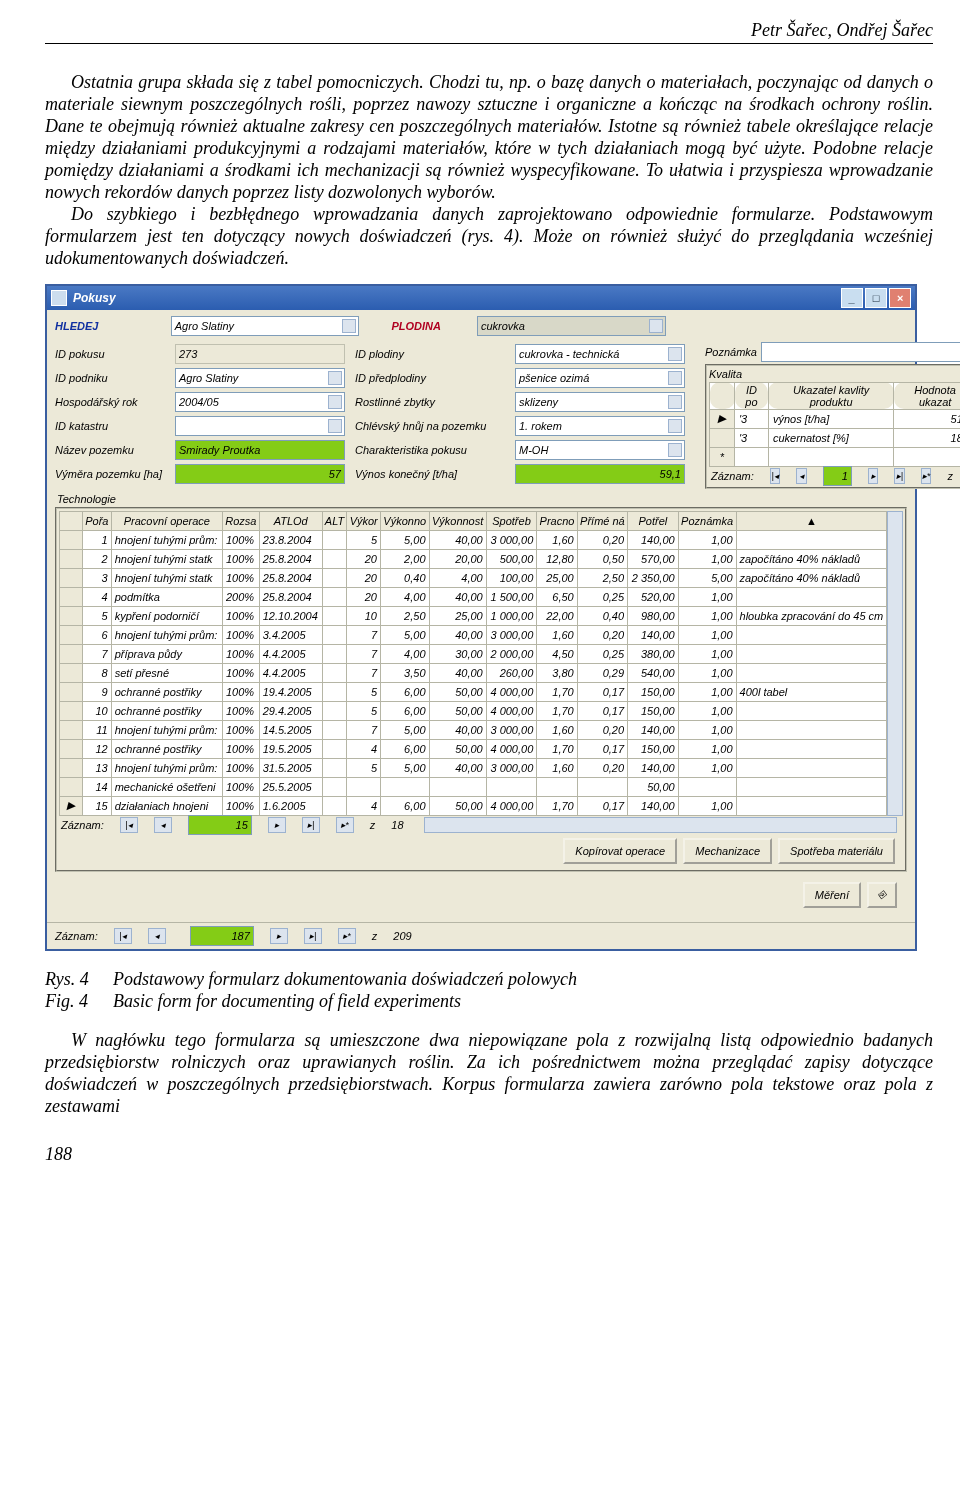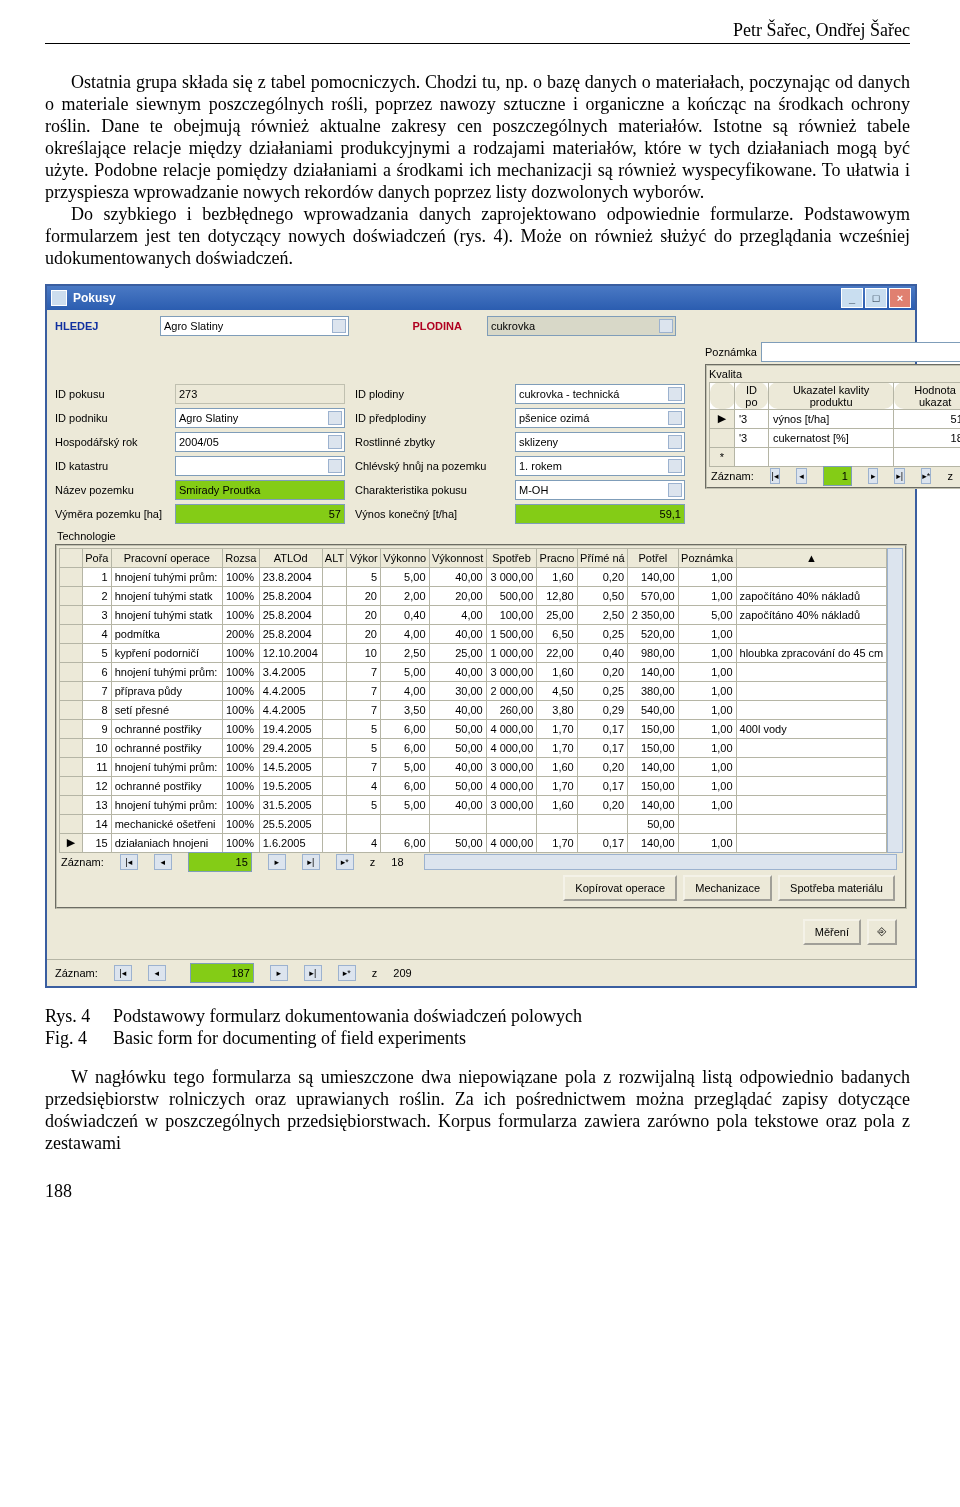--- a/index.html
+++ b/index.html
@@ -4,21 +4,22 @@
 <style>
   body{
     margin:0;
     font-family:"Times New Roman", serif;
     font-size:18px;
     color:#000;
     background:#fff;
     width:960px;
   }
   .page{
-    padding:20px 50px 20px 45px;
+    padding:20px 27px 20px 45px;
+    font-style:italic;
   }
   .header-right{
     text-align:right;
     font-size:18px;
     border-bottom:1px solid #000;
     padding-bottom:2px;
     margin-bottom:28px;
   }
   .body-text{
     text-align:justify;
@@ -64,21 +65,21 @@
     width:14px;height:14px;background:#cde; border:1px solid #fff; margin-right:6px;
   }
   .titlebar .spacer{flex:1;}
   .winbtn{
     width:20px;height:18px;background:#c9def0;border:1px solid #fff;margin-left:2px;
     display:flex;align-items:center;justify-content:center;color:#123; font-size:11px; font-weight:bold;
   }
   .winbtn.close{background:#e08070;color:#fff;}
   .form-area{padding:4px 4px 10px 4px;}
   .toprow{
-    display:flex; align-items:center; gap:5px; padding:2px 0 6px 0;
+    display:flex; align-items:center; gap:16px; padding:2px 0 6px 0;
   }
   .lbl{font-size:11px;}
   .lbl.blue{color:#1030a0; font-weight:bold;}
   .lbl.red{color:#b00020; font-weight:bold;}
   .combo{
     height:18px; background:#fff; border:1px solid #7f9db9;
     display:flex; align-items:center; padding:0 14px 0 3px; position:relative; font-size:11px;
   }
   .combo::after{
     content:""; position:absolute; right:2px; top:2px; width:12px; height:12px;
@@ -87,21 +88,20 @@
   .txt{
     height:18px; background:#84cc16; border:1px solid #7f9db9; padding:0 3px; display:flex; align-items:center; font-size:11px;
   }
   .readonly{background:#ece9d8; border:1px solid #c0c0b0;}
   .formgrid{
     display:grid;
     grid-template-columns: 110px 170px 150px 170px auto;
     gap:4px 10px;
     align-items:center;
     padding:2px 4px;
-    margin-top:40px;
   }
   .kvalita-panel{
     border:2px groove #c0c0b0;
     padding:2px;
     background:#ece9d8;
   }
   .kvalita-title{font-size:11px; margin-bottom:2px;}
   .minitable{width:100%; border-collapse:collapse; font-size:11px; background:#fff;}
   .minitable th, .minitable td{
     border:1px solid #b5b5a5; padding:1px 4px; height:16px; background:#fff;
@@ -431,21 +431,21 @@
                   <td>19.4.2005</td>
                   <td></td>
                   <td class="num">5</td>
                   <td class="num">6,00</td>
                   <td class="num">50,00</td>
                   <td class="num">4 000,00</td>
                   <td class="num">1,70</td>
                   <td class="num">0,17</td>
                   <td class="num">150,00</td>
                   <td class="num">1,00</td>
-                  <td>400l vody</td>
+                  <td>400l tabel</td>
                 </tr>
                 <tr>
                   <td class="rowhdr"></td>
                   <td class="num">10</td>
                   <td>ochranné postřiky</td>
                   <td>100%</td>
                   <td>29.4.2005</td>
                   <td></td>
                   <td class="num">5</td>
                   <td class="num">6,00</td>

